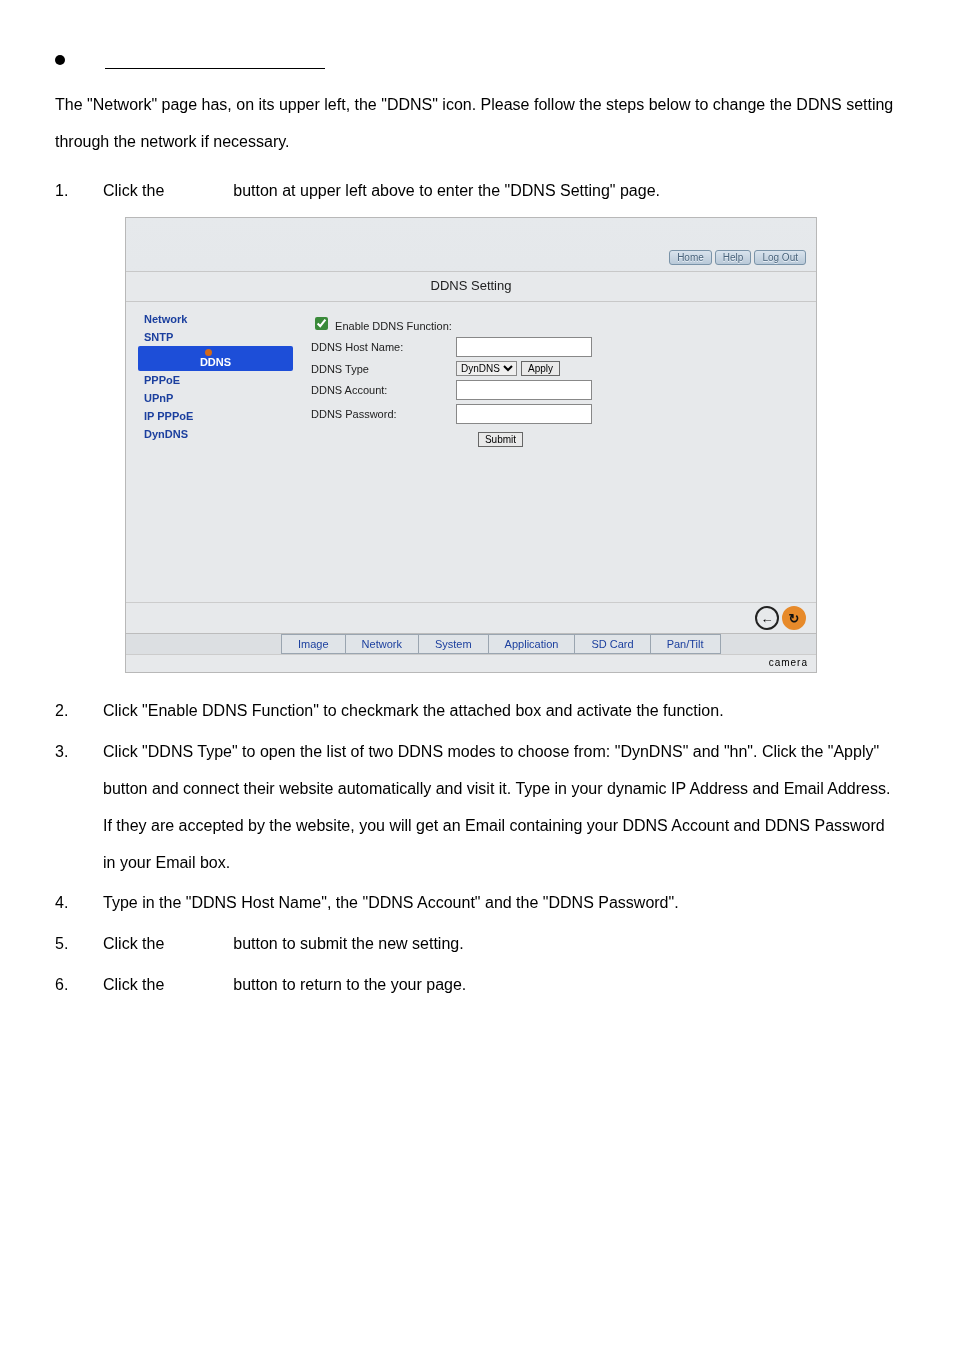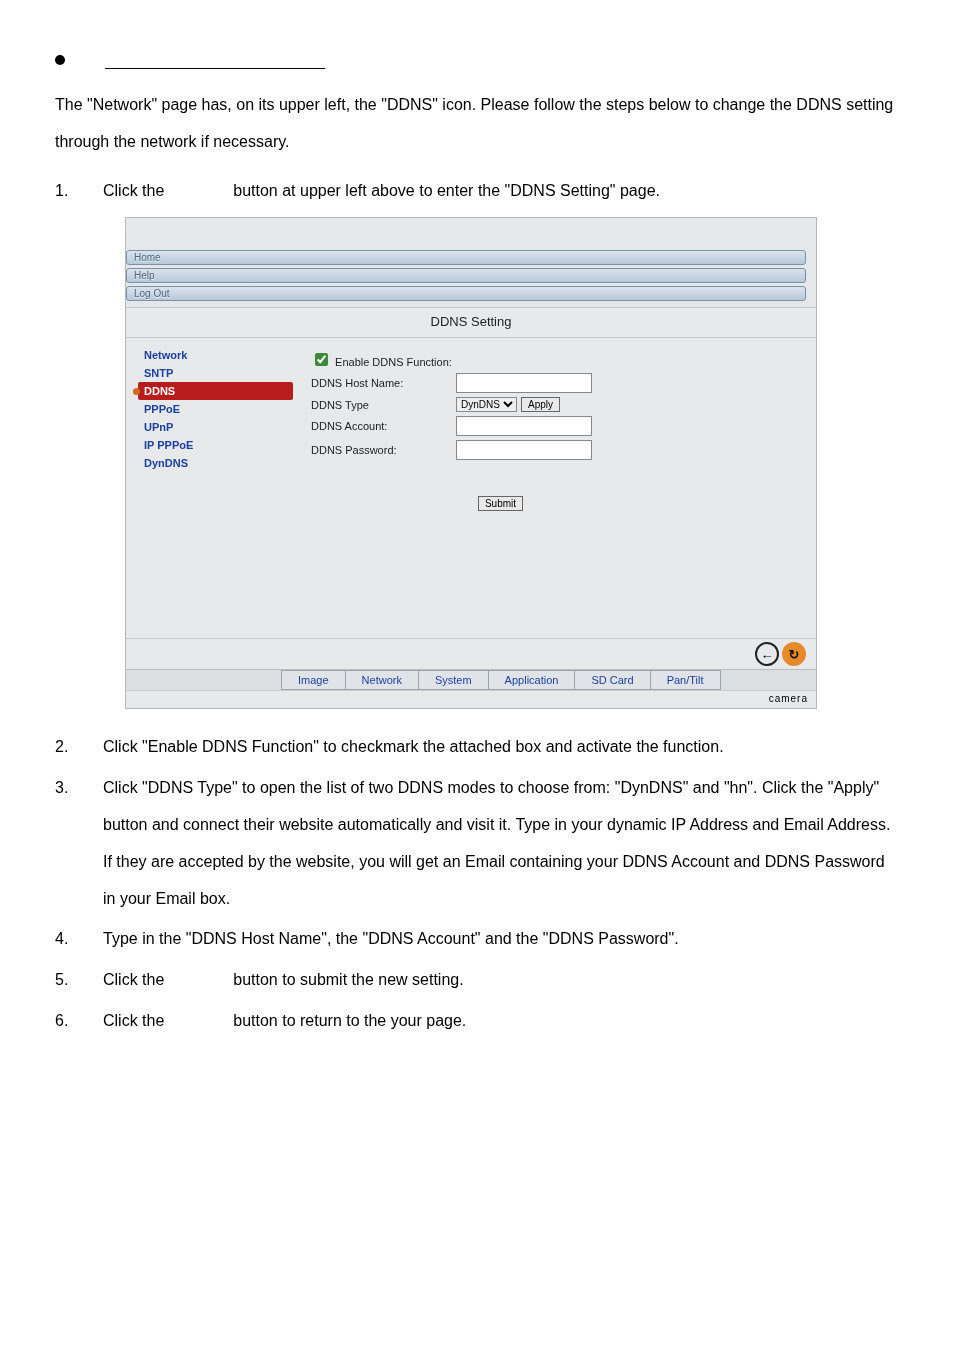--- a/index.html
+++ b/index.html
@@ -66,21 +66,20 @@
     font-size: 11px;
   }
   .ss-topband {
     height: 32px;
   }
   .ss-topbuttons {
     display: flex;
     justify-content: flex-end;
     gap: 3px;
     padding: 0 10px 6px 0;
-    flex-direction: column;
   }
   .tbtn {
     border: 1px solid #7a93a8;
     background: linear-gradient(#d9e3ed,#b9c9d8);
     color: #4a647c;
     font-size: 10px;
     padding: 1px 7px;
     border-radius: 3px;
     text-shadow: 0 1px 0 #eef4fa;
     font-family: 'Comic Sans MS', cursive, sans-serif;
@@ -105,23 +104,24 @@
   }
   .side-item {
     color: #1b3f9e;
     font-weight: bold;
     font-size: 11px;
     padding: 3px 6px;
     display: flex;
     align-items: center;
   }
   .side-item.active {
-    background: #b91c1c;
+    background: #1d4ed8;
     color: #fff;
     border-radius: 2px;
+    flex-direction: column;
   }
   .side-item .indicator {
     width: 7px;
     height: 7px;
     border-radius: 50%;
     background: #d46a1a;
     display: inline-block;
     margin-left: -11px;
     margin-right: 4px;
   }
@@ -154,21 +154,21 @@
     margin-left: 4px;
   }
   input.txtin {
     width: 130px;
     border: 1px solid #888;
     height: 16px;
     font-size: 10px;
   }
   .submit-row {
     text-align: center;
-    margin-top: 36px;
+    margin-top: 8px;
     padding-right: 120px;
   }
   .ss-iconrow {
     display: flex;
     justify-content: flex-end;
     padding: 3px 10px;
     background: #e7e9eb;
     border-top: 1px solid #ccc;
   }
   .round-icon {

